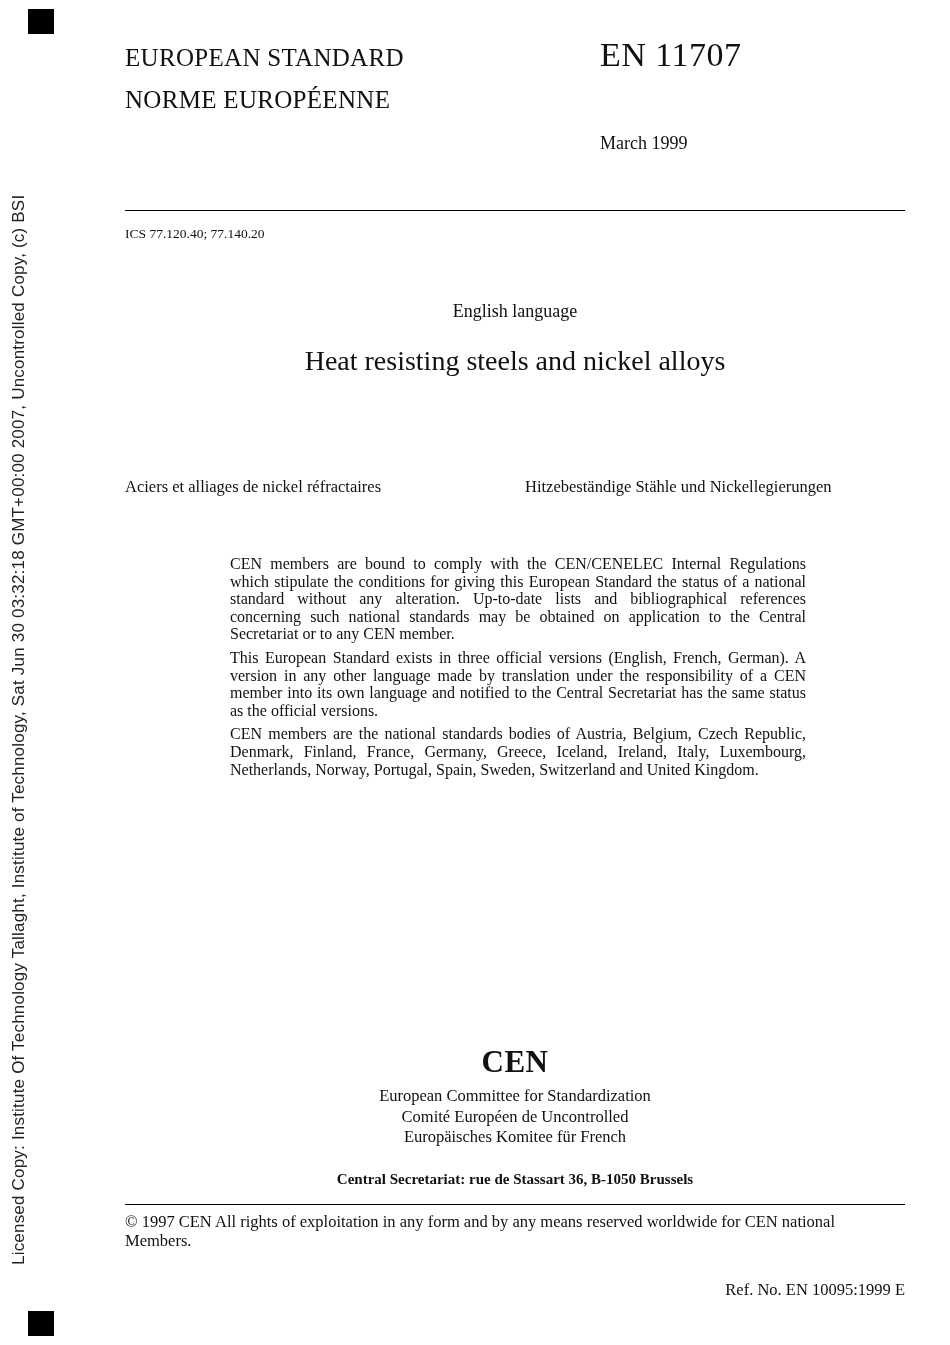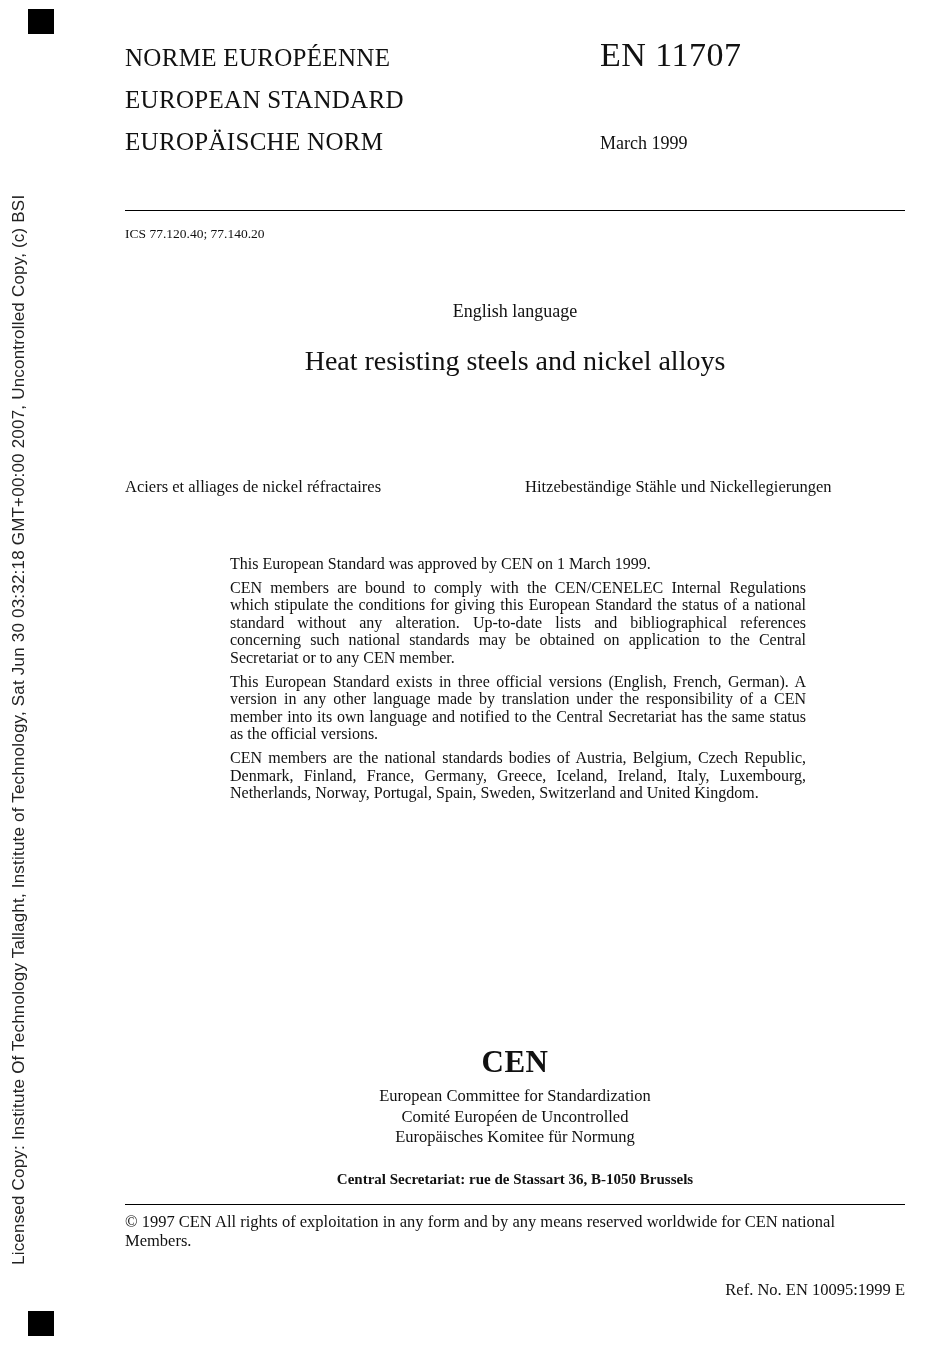--- a/index.html
+++ b/index.html
@@ -165,49 +165,47 @@
   }
 </style>
 </head>
 <body>
 
 <div class="corner-mark corner-top"></div>
 <div class="sidebar-license">Licensed Copy: Institute Of Technology Tallaght, Institute of Technology, Sat Jun 30 03:32:18 GMT+00:00 2007, Uncontrolled Copy, (c) BSI</div>
 <div class="corner-mark corner-bottom"></div>
 
 <div class="header-left">
+  <div class="hl">EUROPEAN STANDARD</div>
   <div class="hl">NORME EUROPÉENNE</div>
-  <div class="hl">EUROPEAN STANDARD</div>
-  <div class="hl">EUROPÄISCHE NORM</div>
 </div>
 <div class="standard-number">EN 11707</div>
 <div class="standard-date">March 1999</div>
 
 <div class="rule rule-top"></div>
 
 <div class="ics-line">ICS 77.120.40; 77.140.20</div>
 
 <div class="version-label">English language</div>
 
 <div class="doc-title">Heat resisting steels and nickel alloys</div>
 
 <div class="subtitle-fr">Aciers et alliages de nickel réfractaires</div>
 <div class="subtitle-de">Hitzebeständige Stähle und Nickellegierungen</div>
 
 <div class="body-paragraphs">
-  <p>This European Standard was approved by CEN on 1 March 1999.</p>
   <p>CEN members are bound to comply with the CEN/CENELEC Internal Regulations which stipulate the conditions for giving this European Standard the status of a national standard without any alteration. Up-to-date lists and bibliographical references concerning such national standards may be obtained on application to the Central Secretariat or to any CEN member.</p>
   <p>This European Standard exists in three official versions (English, French, German). A version in any other language made by translation under the responsibility of a CEN member into its own language and notified to the Central Secretariat has the same status as the official versions.</p>
   <p>CEN members are the national standards bodies of Austria, Belgium, Czech Republic, Denmark, Finland, France, Germany, Greece, Iceland, Ireland, Italy, Luxembourg, Netherlands, Norway, Portugal, Spain, Sweden, Switzerland and United Kingdom.</p>
 </div>
 
 <div class="cen-block">
   <div class="cen-logo">CEN</div>
   <div class="cen-line">European Committee for Standardization</div>
   <div class="cen-line">Comité Européen de Uncontrolled</div>
-  <div class="cen-line">Europäisches Komitee für Normung</div>
+  <div class="cen-line">Europäisches Komitee für French</div>
 </div>
 <div class="cen-secretariat">Central Secretariat: rue de Stassart 36, B-1050 Brussels</div>
 
 <div class="rule rule-bottom"></div>
 
 <div class="footer-copyright">© 1997 CEN All rights of exploitation in any form and by any means reserved worldwide for CEN national Members.</div>
 <div class="footer-ref">Ref. No. EN 10095:1999 E</div>
 
 </body></html>

